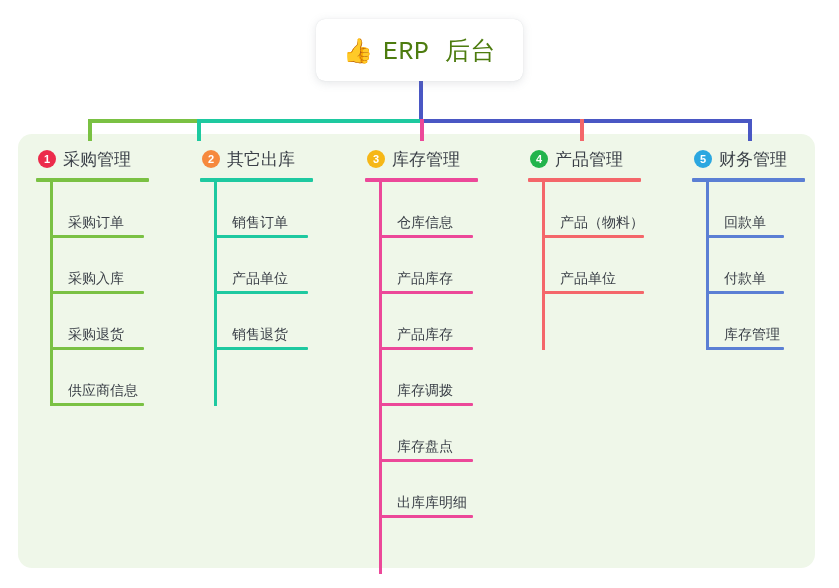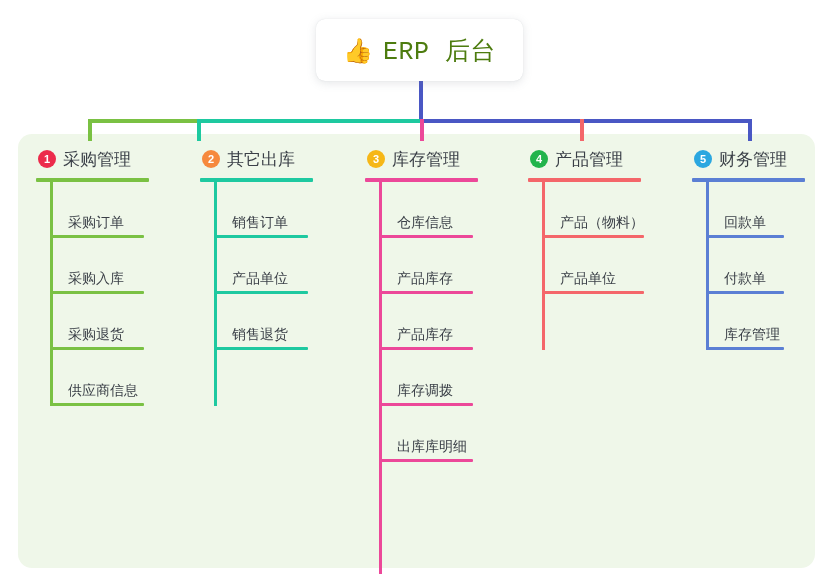--- a/index.html
+++ b/index.html
@@ -211,20 +211,24 @@
           </div>
           <div class="leaf">
             <span class="leaf-label">产品库存</span>
             <div class="leaf-rule" style="background: rgb(236, 72, 153); width: 94px;"></div>
           </div>
           <div class="leaf">
             <span class="leaf-label">库存调拨</span>
             <div class="leaf-rule" style="background: rgb(236, 72, 153); width: 94px;"></div>
           </div>
           <div class="leaf">
+            <span class="leaf-label">库存盘点</span>
+            <div class="leaf-rule" style="background: rgb(236, 72, 153); width: 94px;"></div>
+          </div>
+          <div class="leaf">
             <span class="leaf-label">出库库明细</span>
             <div class="leaf-rule" style="background: rgb(236, 72, 153); width: 94px;"></div>
           </div>
         </div>
       </div>
       <div class="col" style="left: 528px; top: 146px; width: 150px;">
         <div class="col-head">
           <span class="badge" style="background: rgb(34, 180, 76);">4</span>
           <span class="col-title">产品管理</span>
         </div>

